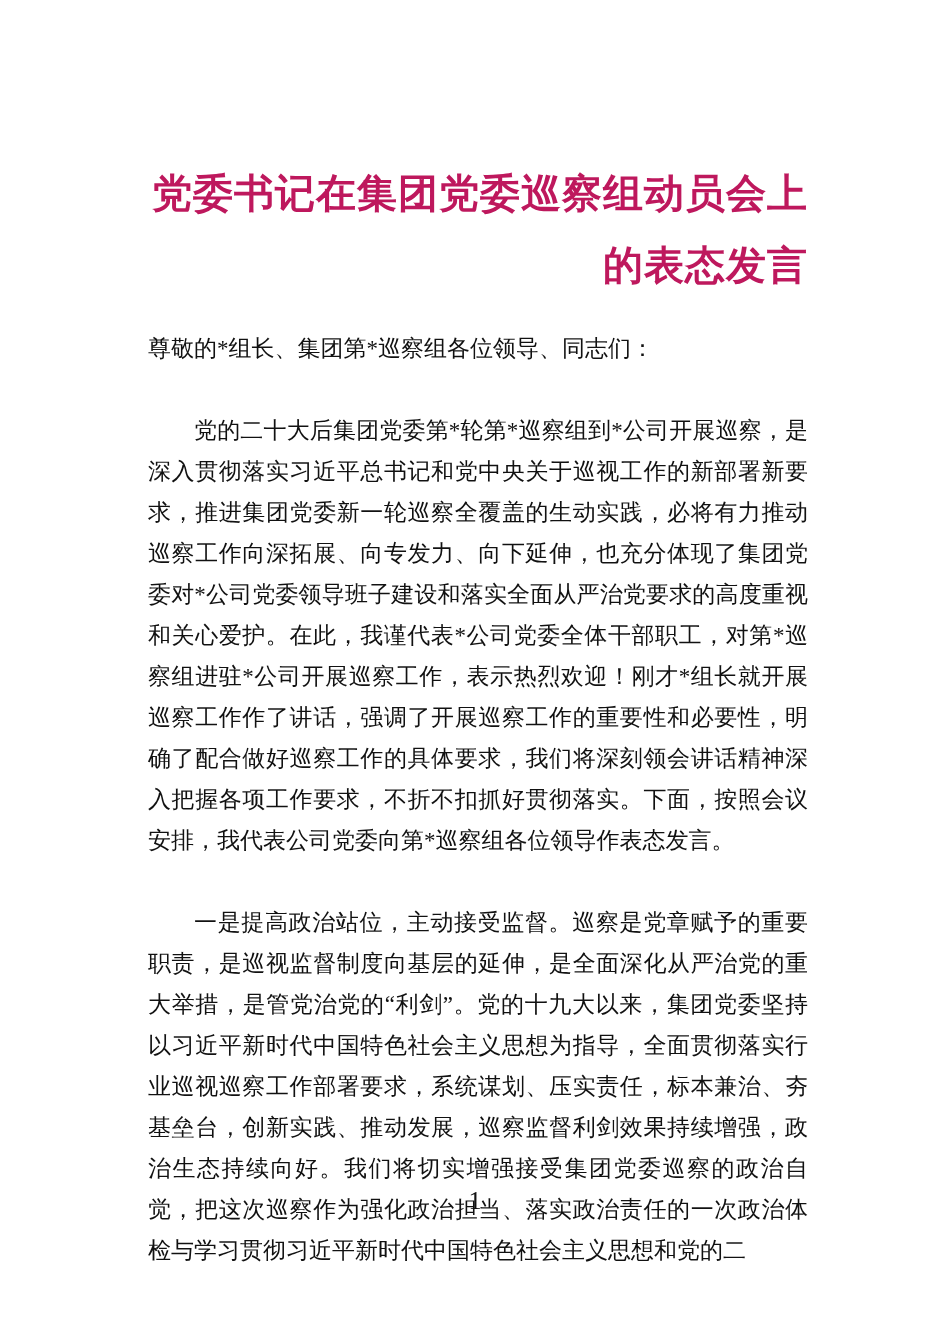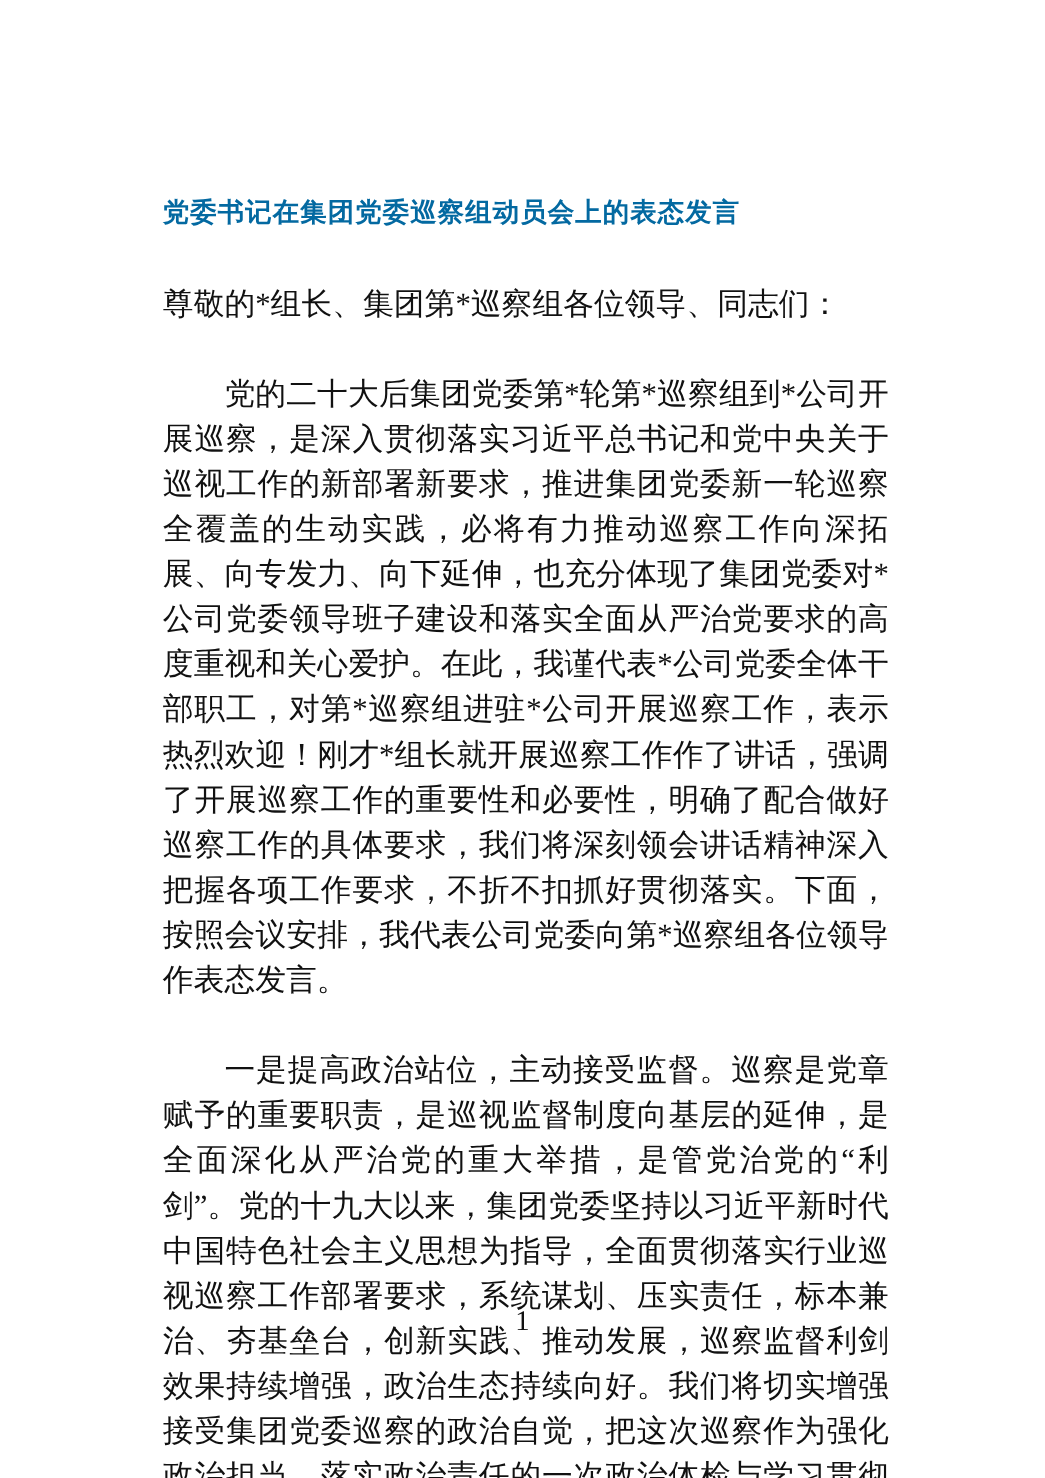--- a/index.html
+++ b/index.html
@@ -20,30 +20,30 @@
       background: #ffffff;
       overflow: hidden;
     }
     .content {
       position: absolute;
       left: 148px;
       top: 158px;
       width: 660px;
     }
     .doc-title {
-      font-size: 24px;
+      font-size: 40px;
       font-weight: bold;
       line-height: 72px;
-      text-align: left;
+      text-align: right;
       letter-spacing: 1px;
-      color: #0369a1;
+      color: #be185d;
       margin: 0 0 26px 0;
     }
     .para {
-      font-size: 28px;
+      font-size: 23px;
       line-height: 41px;
       text-align: justify;
       color: #111111;
       margin: 0;
     }
     .para.indent {
       text-indent: 2em;
       margin-top: 41px;
     }
     .page-number {

